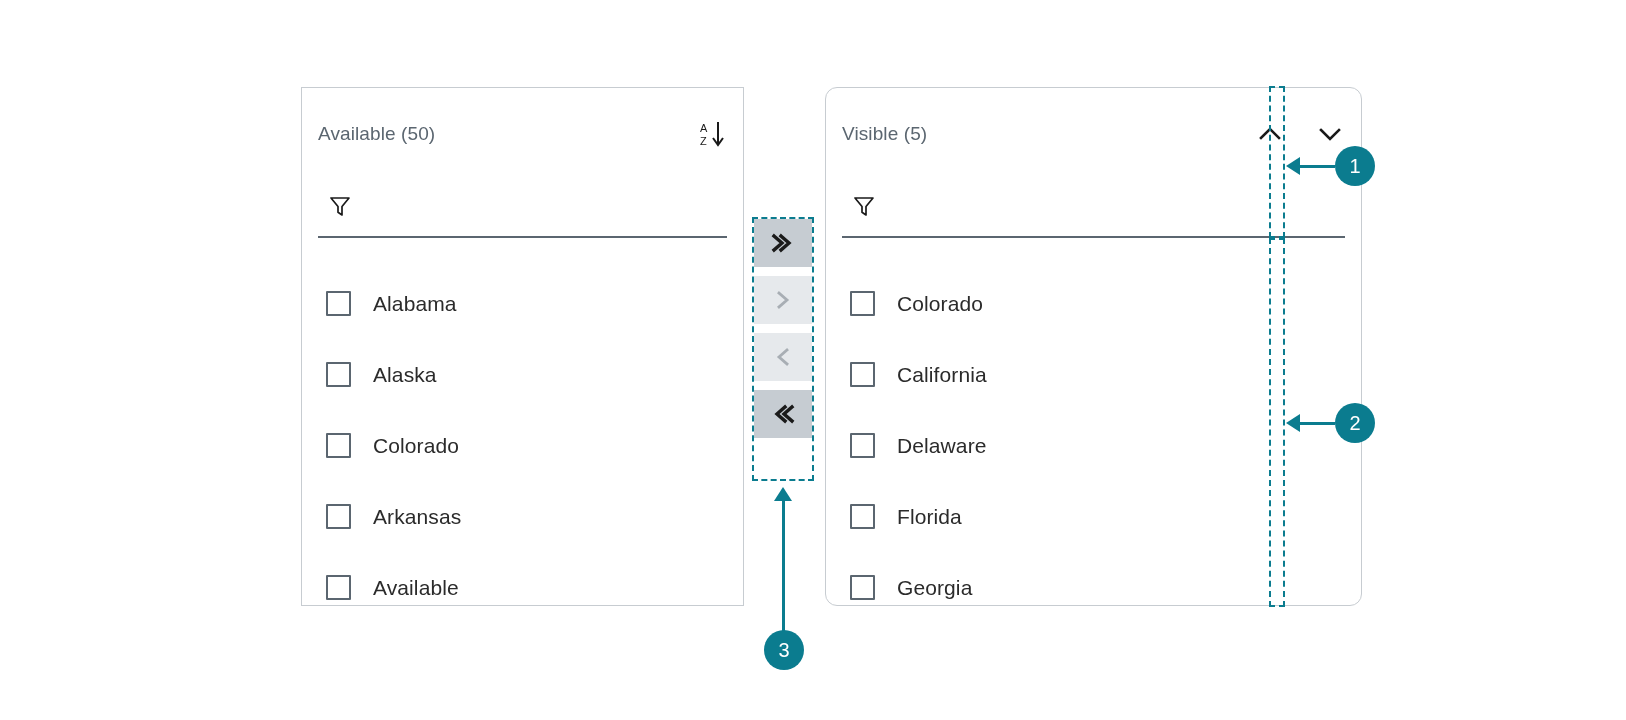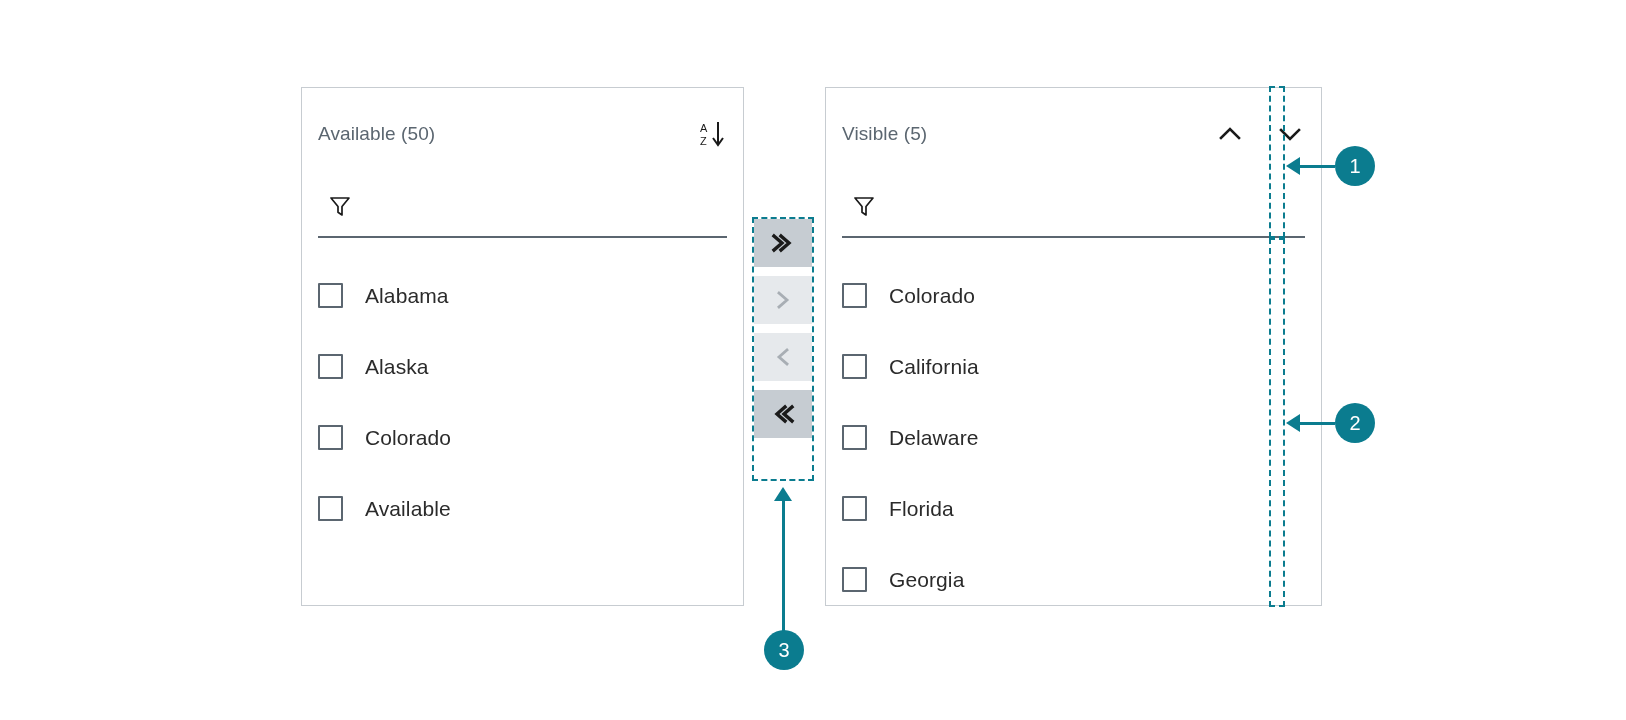--- a/index.html
+++ b/index.html
@@ -19,21 +19,21 @@
 
   
   .panel {
     position: absolute;
     background: #ffffff;
     border: 1px solid #c7ccd1;
     top: 87px;
     height: 519px;
   }
   #panel-available { left: 301px; width: 443px; }
-  #panel-visible  { left: 825px; width: 497px; }
+  #panel-visible  { left: 825px; width: 537px; border-radius: 12px; }
 
   .panel-header {
     position: relative;
     height: 92px;
     padding: 0 16px;
     display: flex;
     align-items: center;
   }
   .panel-title {
     font-size: 19px;
@@ -80,21 +80,21 @@
     font-family: "Liberation Sans", sans-serif;
     font-size: 19px;
     color: #2b2b2b;
     padding: 0 8px;
     height: 40px;
   }
   .filter-input::placeholder { color: #9aa1a8; }
 
   
   .opt-list {
-    margin: 0;
+    margin: 8px;
     padding: 22px 0 0 0;
     list-style: none;
   }
   .opt-item {
     display: flex;
     align-items: center;
     height: 71px;
     padding-left: 16px;
     cursor: pointer;
   }
@@ -229,20 +229,24 @@
           <span class="cbox"></span>
           <span class="opt-label">Alabama</span>
         </li>
         <li class="opt-item">
           <span class="cbox"></span>
           <span class="opt-label">Alaska</span>
         </li>
         <li class="opt-item">
           <span class="cbox"></span>
           <span class="opt-label">Colorado</span>
+        </li>
+        <li class="opt-item">
+          <span class="cbox"></span>
+          <span class="opt-label">Arkansas</span>
         </li>
         <li class="opt-item">
           <span class="cbox"></span>
           <span class="opt-label">Available</span>
         </li>
       </ul>
   </div>
 
   <div id="xfer-dash"></div>
   <div id="transfer-column">

